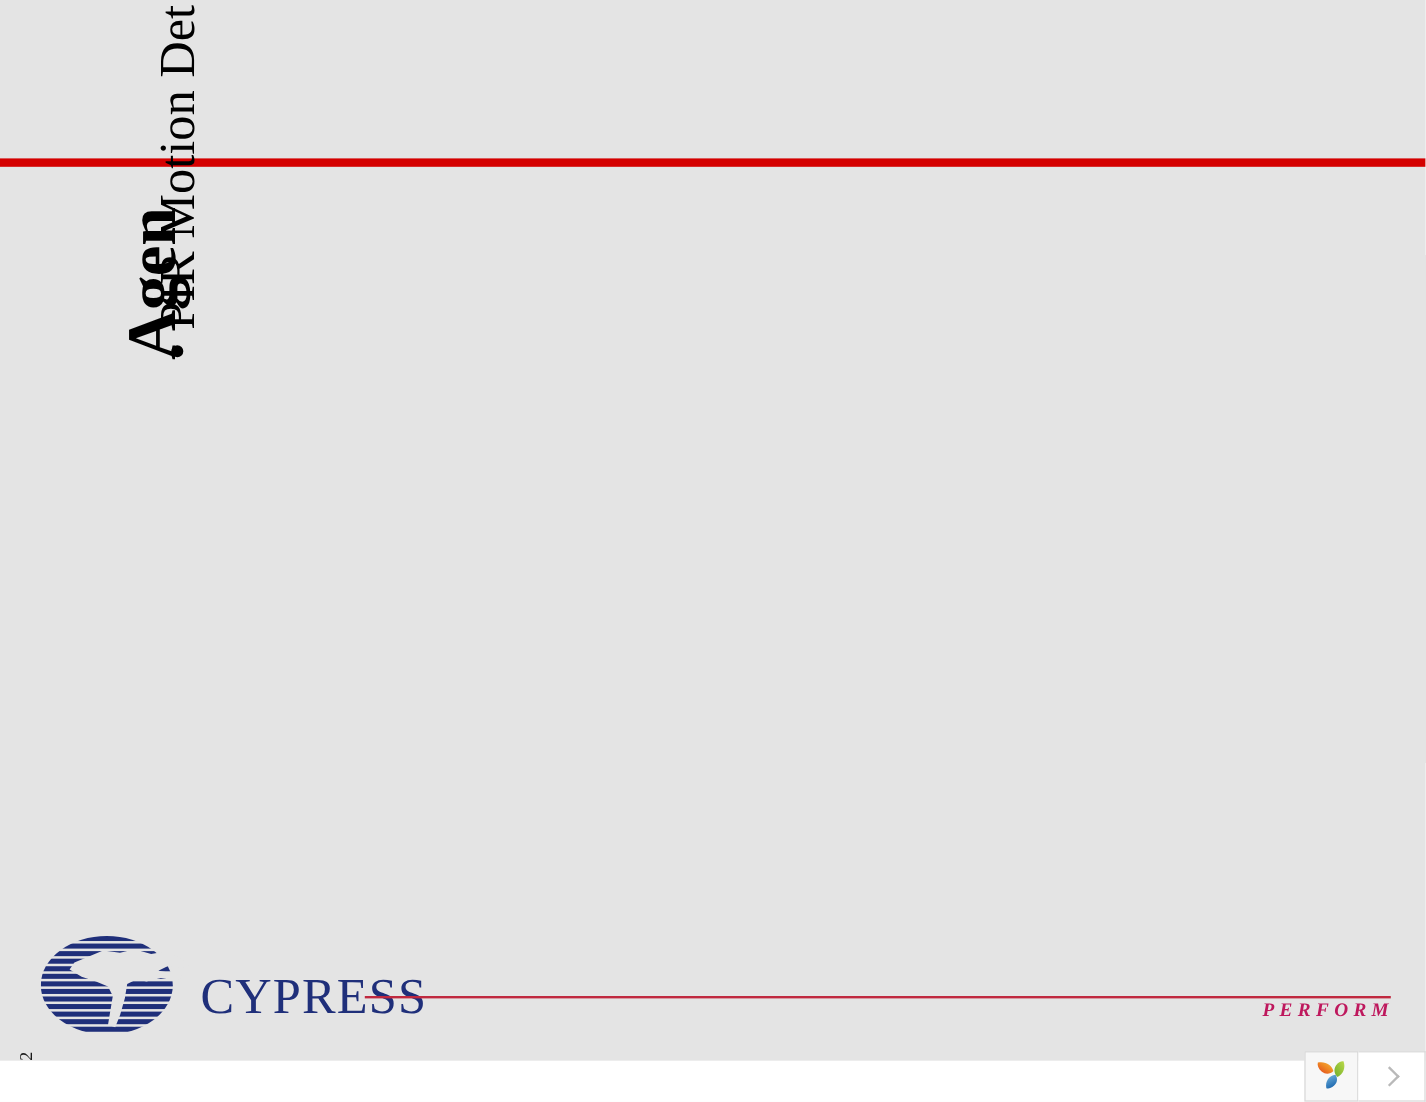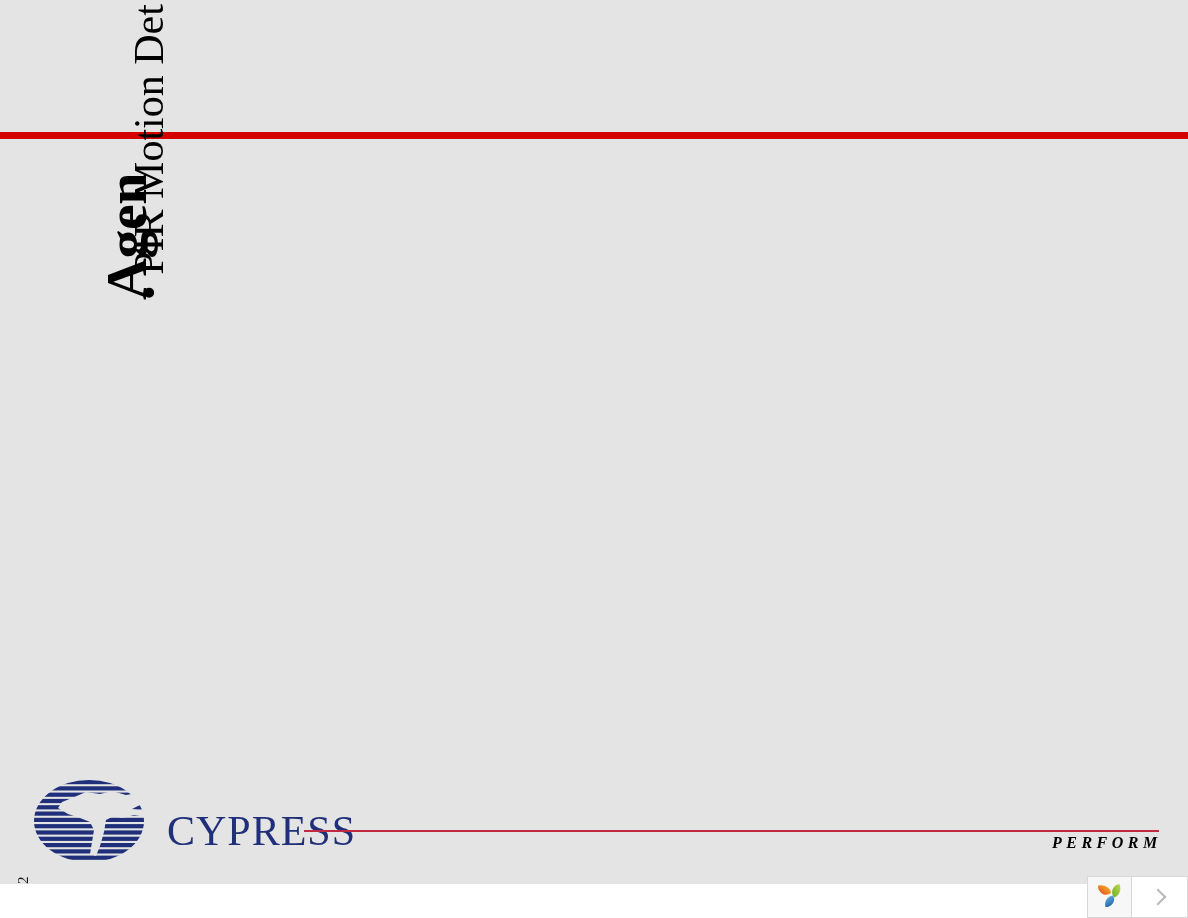--- a/index.html
+++ b/index.html
@@ -126,21 +126,21 @@
 
   #perform-word {
     position: absolute;
     left: 1018px;
     top: 54px;
     font-family: "Liberation Serif", serif;
     font-style: italic;
     font-weight: bold;
     font-size: 16px;
     letter-spacing: 4.5px;
-    color: #000000;
+    color: #be185d;
   }
 
   
   #toolbar {
     position: absolute;
     left: 0;
     top: 884px;
     width: 1188px;
     height: 34px;
     background: #ffffff;

